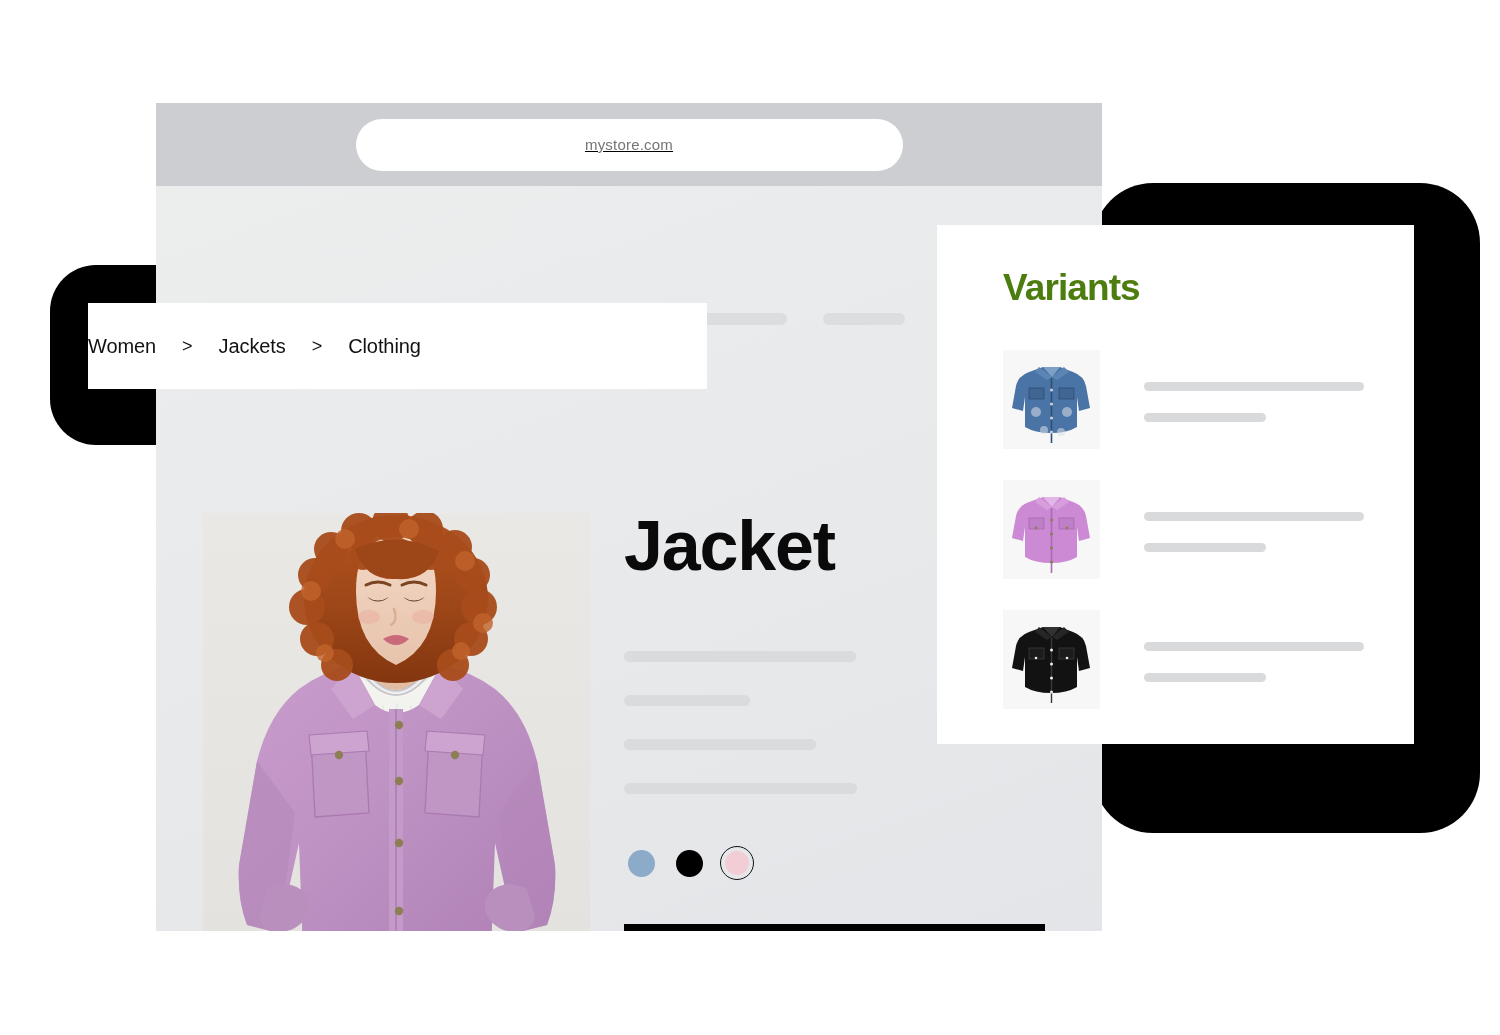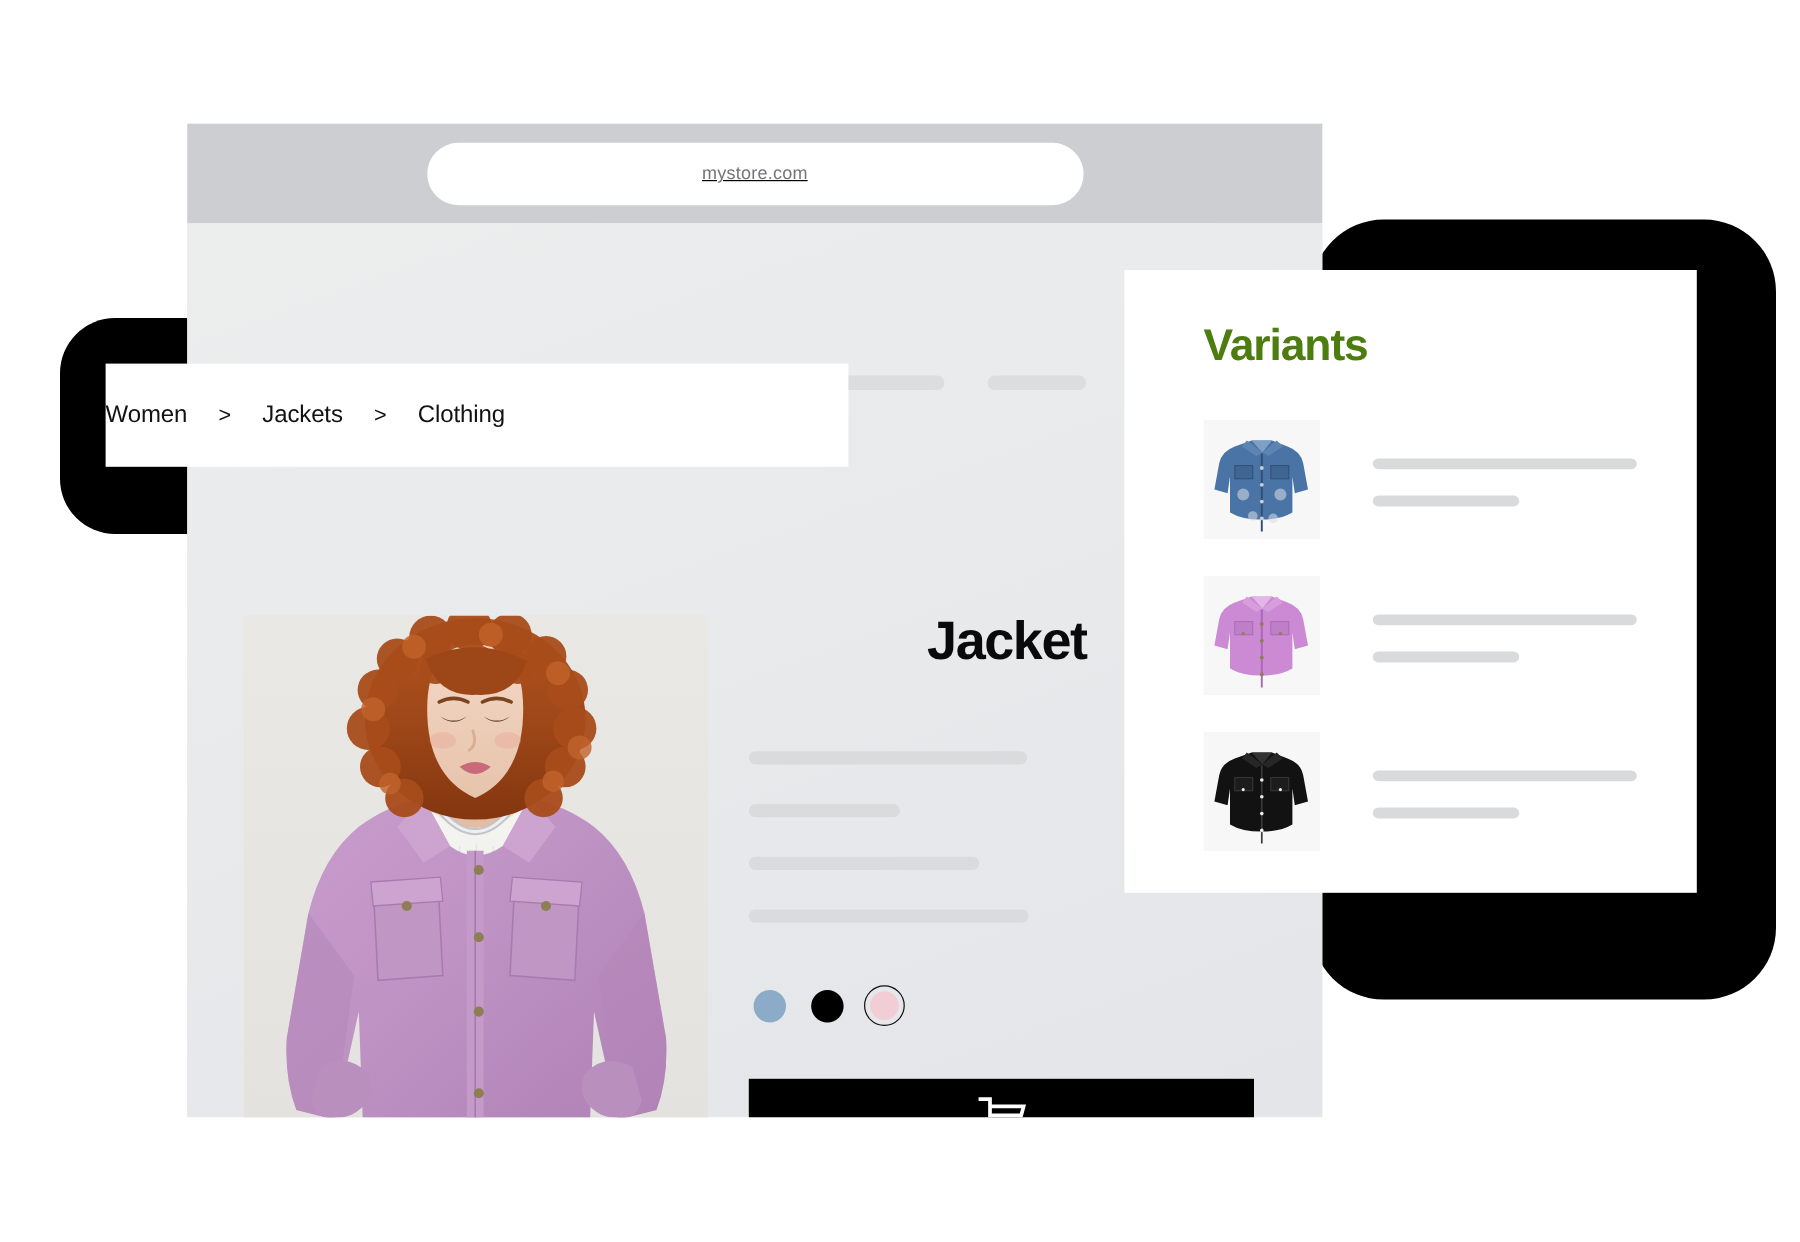--- a/index.html
+++ b/index.html
@@ -104,27 +104,26 @@
   #model-art { position: absolute; inset: 0; }
 
   
   #product-info {
     position: absolute;
     left: 468px;
     top: 325px;
     width: 430px;
   }
   #product-title {
-    font-size: 45px;
+    font-size: 70px;
     font-weight: 700;
     color: #0a0a0a;
     letter-spacing: -1.2px;
     line-height: 1;
     margin: 0;
-    text-align: center;
   }
   #desc-skeleton {
     margin-top: 70px;
     display: flex;
     flex-direction: column;
     gap: 33px;
   }
   .desc-bar {
     height: 11px;
     background: #dadbdd;

